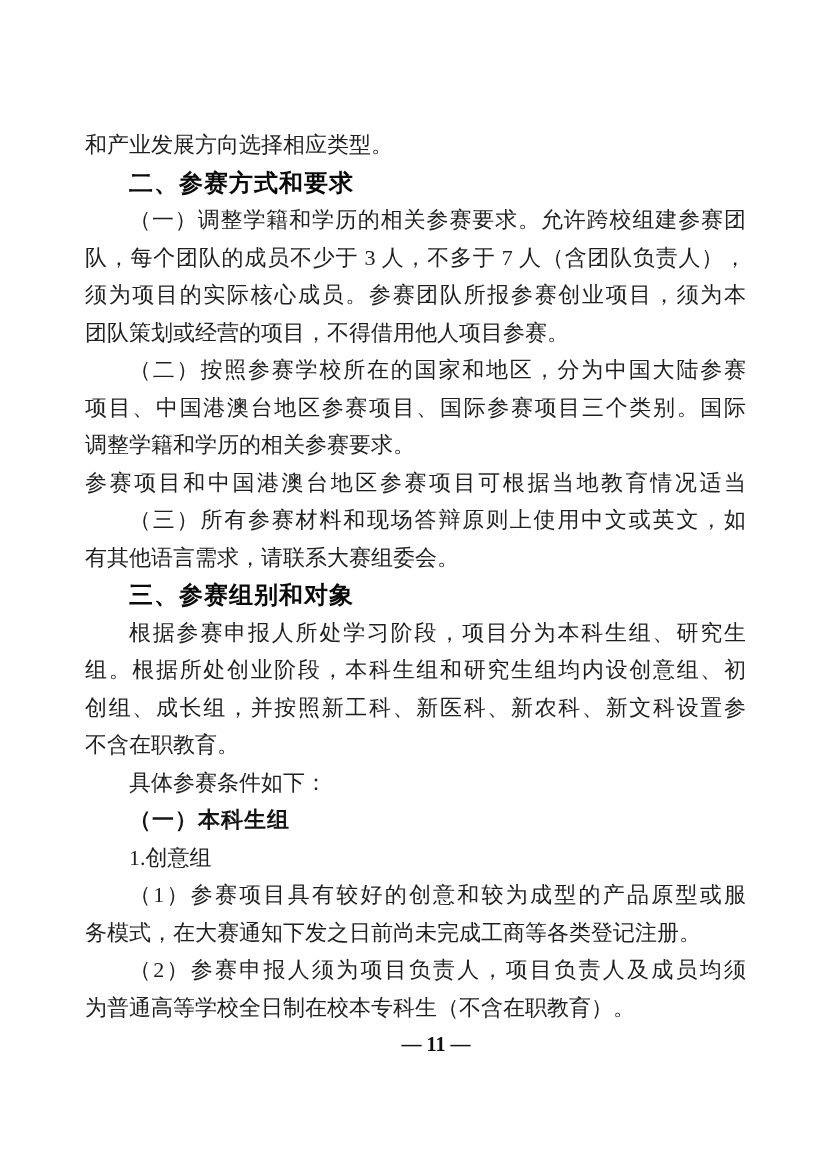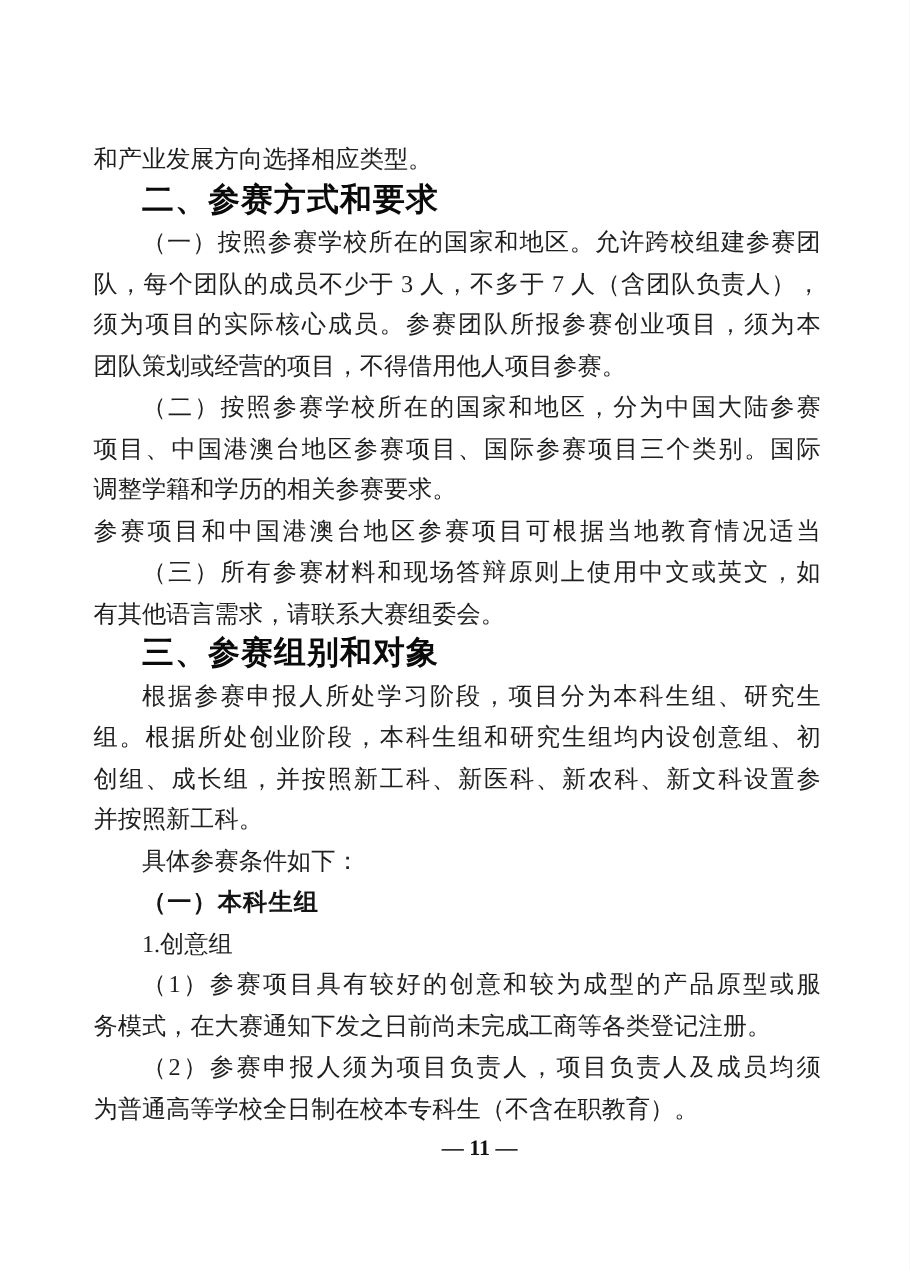--- a/index.html
+++ b/index.html
@@ -38,21 +38,21 @@
   .fill {
     text-align: justify;
     text-align-last: justify;
   }
   .indent {
     text-indent: 44px;
   }
   .heading {
     font-family: "Liberation Sans", "DejaVu Sans", sans-serif;
     font-weight: bold;
-    font-size: 29px;
+    font-size: 24px;
     color: #0a0a0a;
     letter-spacing: 1px;
   }
   .subheading {
     font-weight: 700;
     color: #141414;
     letter-spacing: 1px;
   }
   .footer {
     position: absolute;
@@ -70,39 +70,39 @@
 </head>
 <body>
 
 <div class="page">
   <div class="content">
 
     <p class="line">和产业发展方向选择相应类型。</p>
 
     <h2 class="line heading indent">二、参赛方式和要求</h2>
 
-    <p class="line fill indent">（一）按照参赛学校所在的国家和地区。允许跨校组建参赛团</p>
+    <p class="line fill indent">（一）调整学籍和学历的相关参赛要求。允许跨校组建参赛团</p>
     <p class="line fill">队，每个团队的成员不少于 3 人，不多于 7 人（含团队负责人），</p>
     <p class="line fill">须为项目的实际核心成员。参赛团队所报参赛创业项目，须为本</p>
     <p class="line">团队策划或经营的项目，不得借用他人项目参赛。</p>
 
     <p class="line fill indent">（二）按照参赛学校所在的国家和地区，分为中国大陆参赛</p>
     <p class="line fill">项目、中国港澳台地区参赛项目、国际参赛项目三个类别。国际</p>
     <p class="line">调整学籍和学历的相关参赛要求。</p>
     <p class="line fill">参赛项目和中国港澳台地区参赛项目可根据当地教育情况适当</p>
 
     <p class="line fill indent">（三）所有参赛材料和现场答辩原则上使用中文或英文，如</p>
     <p class="line">有其他语言需求，请联系大赛组委会。</p>
 
     <h2 class="line heading indent">三、参赛组别和对象</h2>
 
     <p class="line fill indent">根据参赛申报人所处学习阶段，项目分为本科生组、研究生</p>
     <p class="line fill">组。根据所处创业阶段，本科生组和研究生组均内设创意组、初</p>
     <p class="line fill">创组、成长组，并按照新工科、新医科、新农科、新文科设置参</p>
-    <p class="line">并按照新工科。</p>
+    <p class="line">不含在职教育。</p>
 
     <p class="line indent">具体参赛条件如下：</p>
 
     <p class="line subheading indent">（一）本科生组</p>
 
     <p class="line indent">1.创意组</p>
 
     <p class="line fill indent">（1）参赛项目具有较好的创意和较为成型的产品原型或服</p>
     <p class="line">务模式，在大赛通知下发之日前尚未完成工商等各类登记注册。</p>
 

